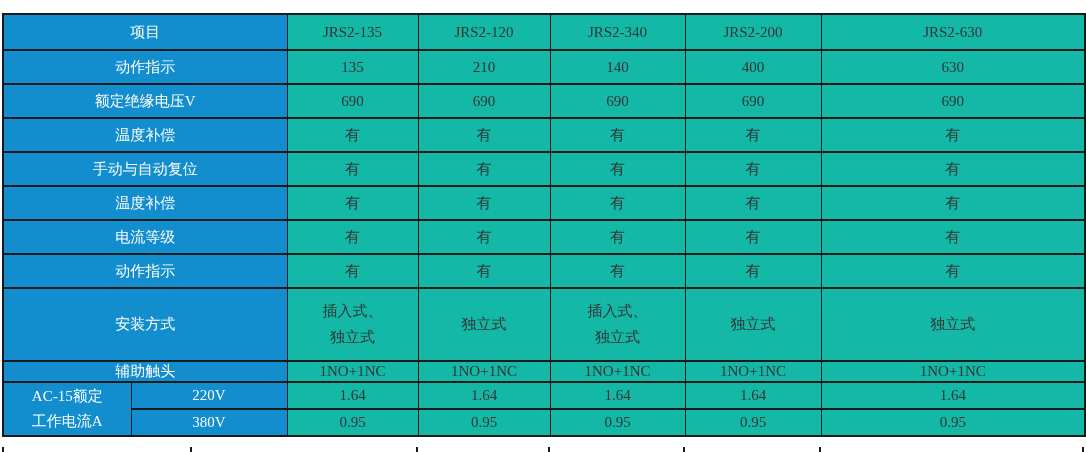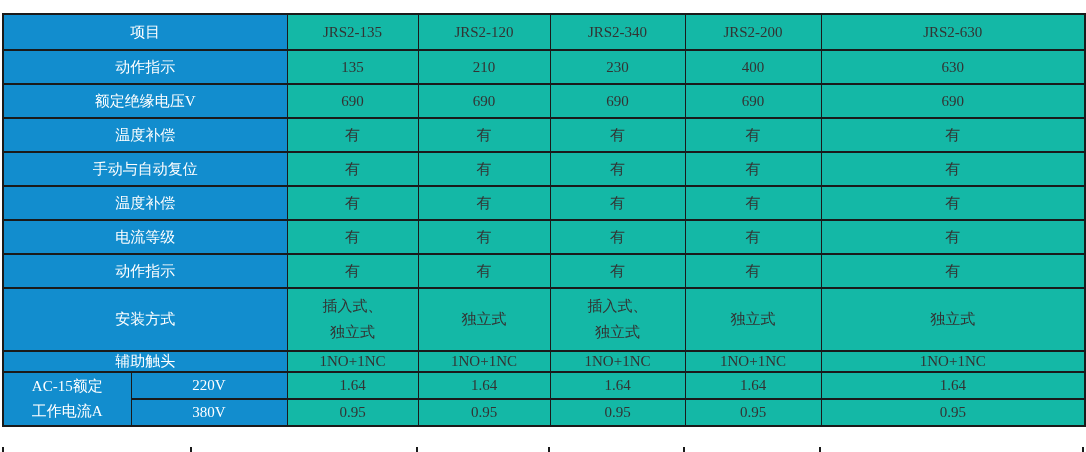--- a/index.html
+++ b/index.html
@@ -47,21 +47,21 @@
   td.val{
     background:#14b8a6;
     color:var(--celltext);
   }
   td.multi{
     white-space:pre-line;
     line-height:1.7;
   }
   tr.h-header{height:36px;}
   tr.h-norm{height:34px;}
-  tr.h-install{height:63px;}
+  tr.h-install{height:73px;}
   tr.h-aux{height:17px;}
   tr.h-sub{height:27px;}
   
   .bottom-sliver{
     position:absolute;
     left:2px;
     top:447px;
     width:1082px;
     height:5px;
     background:#ffffff;
@@ -96,21 +96,21 @@
       <td class="val">JRS2-120</td>
       <td class="val">JRS2-340</td>
       <td class="val">JRS2-200</td>
       <td class="val">JRS2-630</td>
     </tr>
 
     <tr class="h-norm">
       <td class="lbl" colspan="2">动作指示</td>
       <td class="val">135</td>
       <td class="val">210</td>
-      <td class="val">230</td>
+      <td class="val">140</td>
       <td class="val">400</td>
       <td class="val">630</td>
     </tr>
 
     <tr class="h-norm">
       <td class="lbl" colspan="2">额定绝缘电压V</td>
       <td class="val">690</td>
       <td class="val">690</td>
       <td class="val">690</td>
       <td class="val">690</td>

